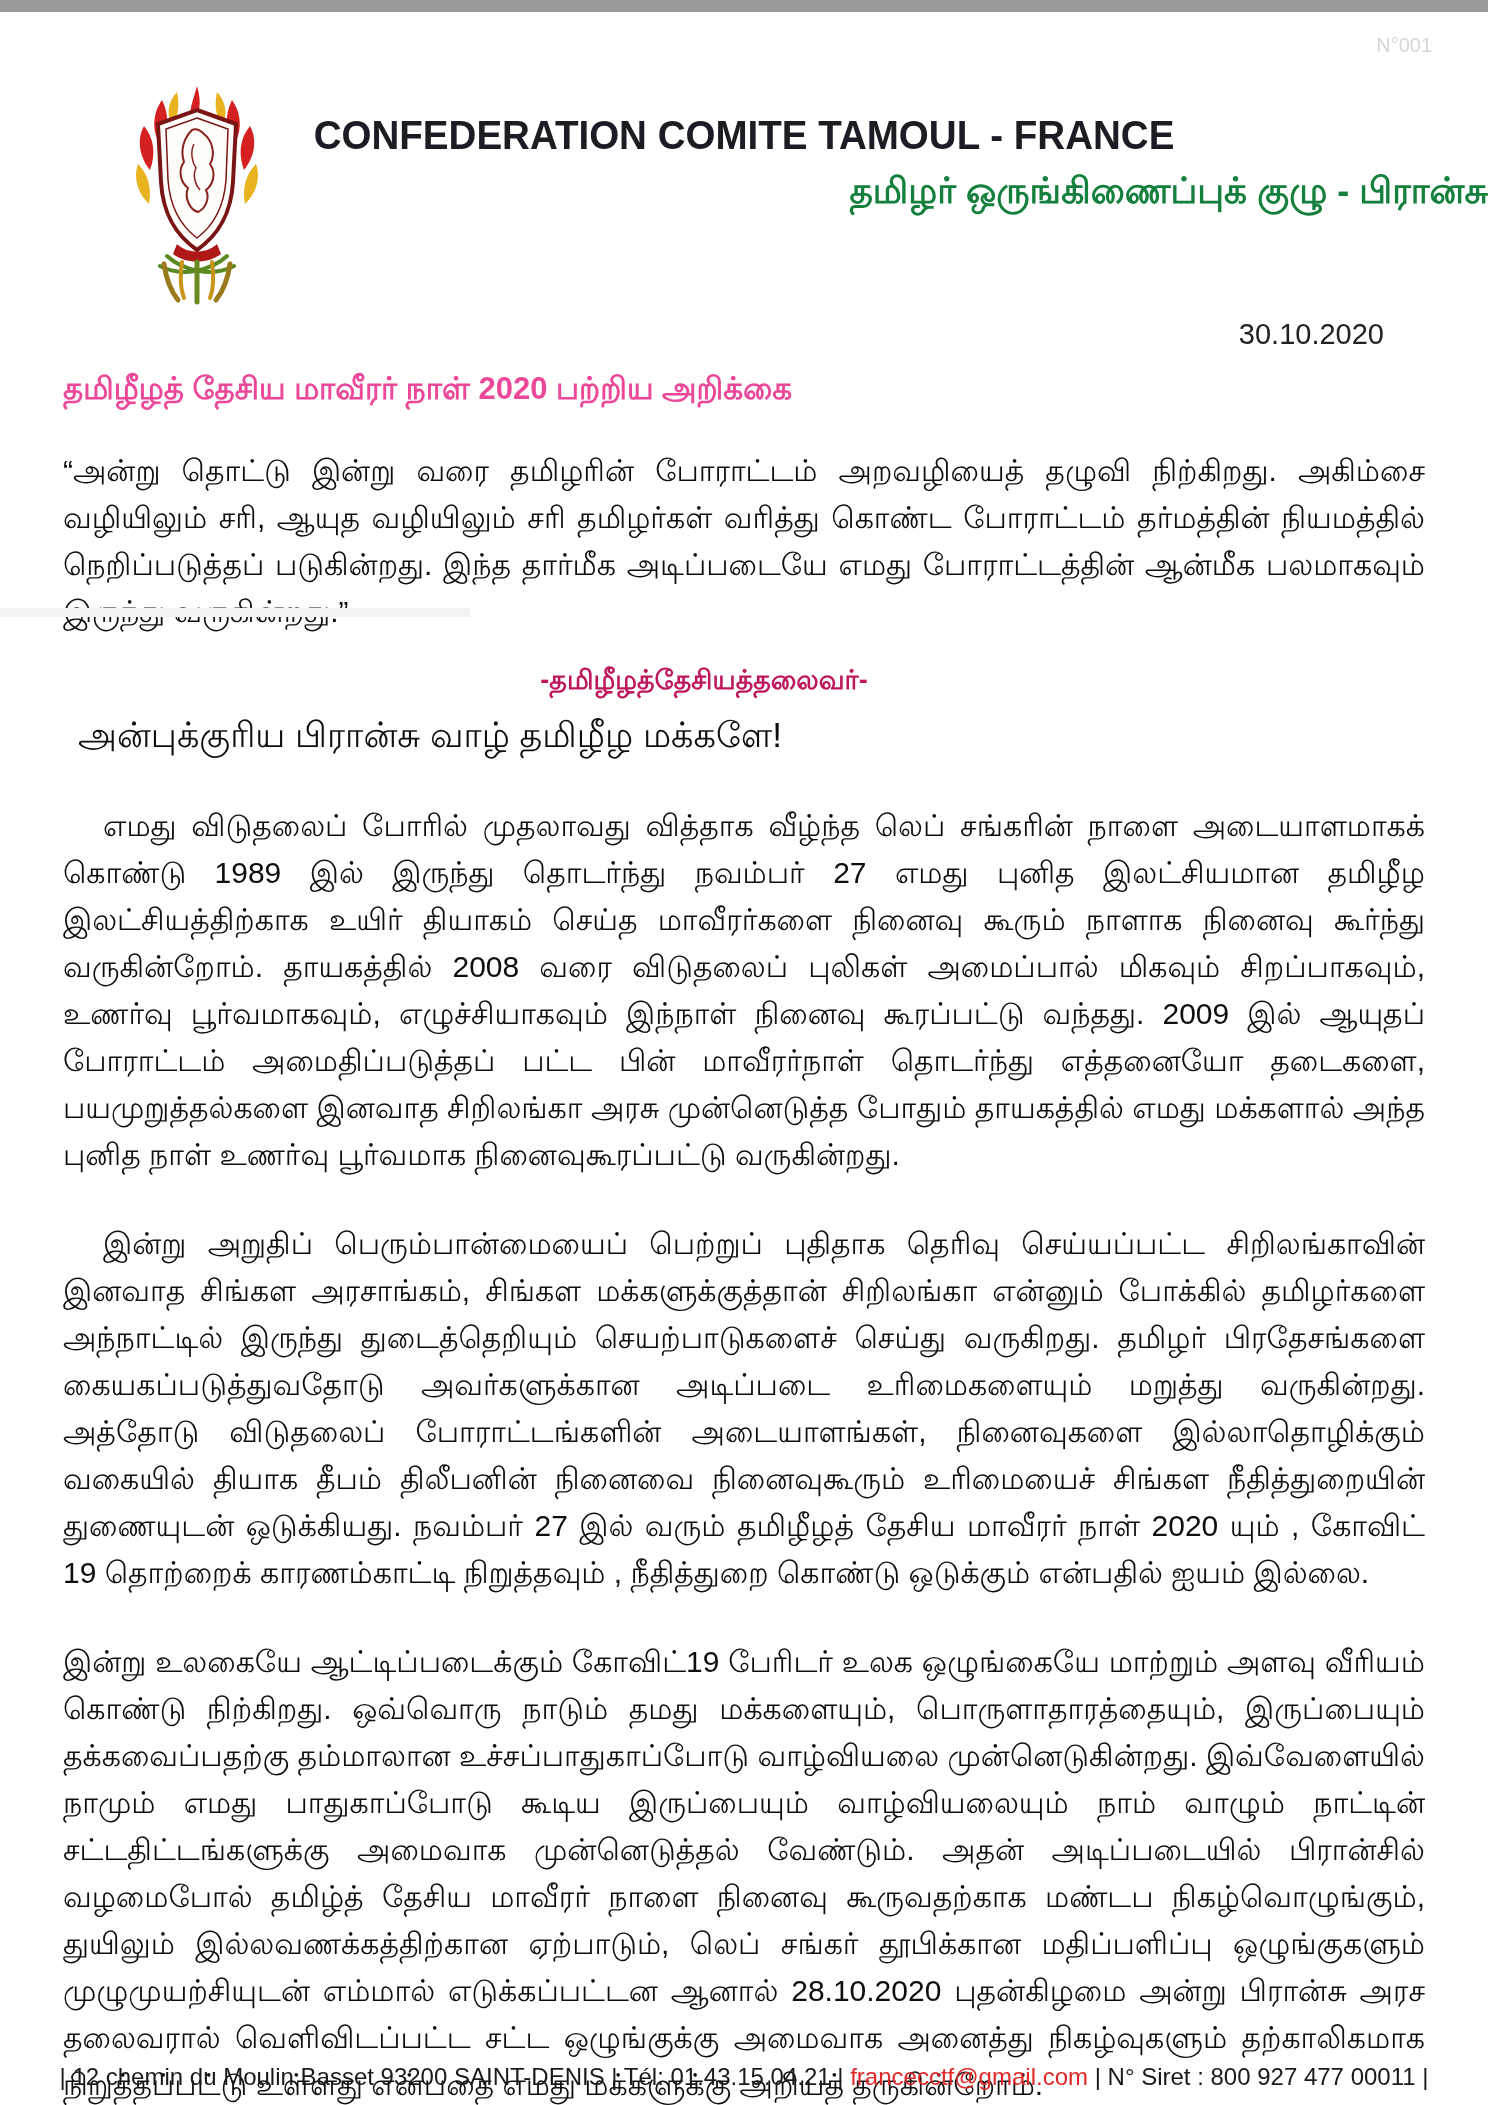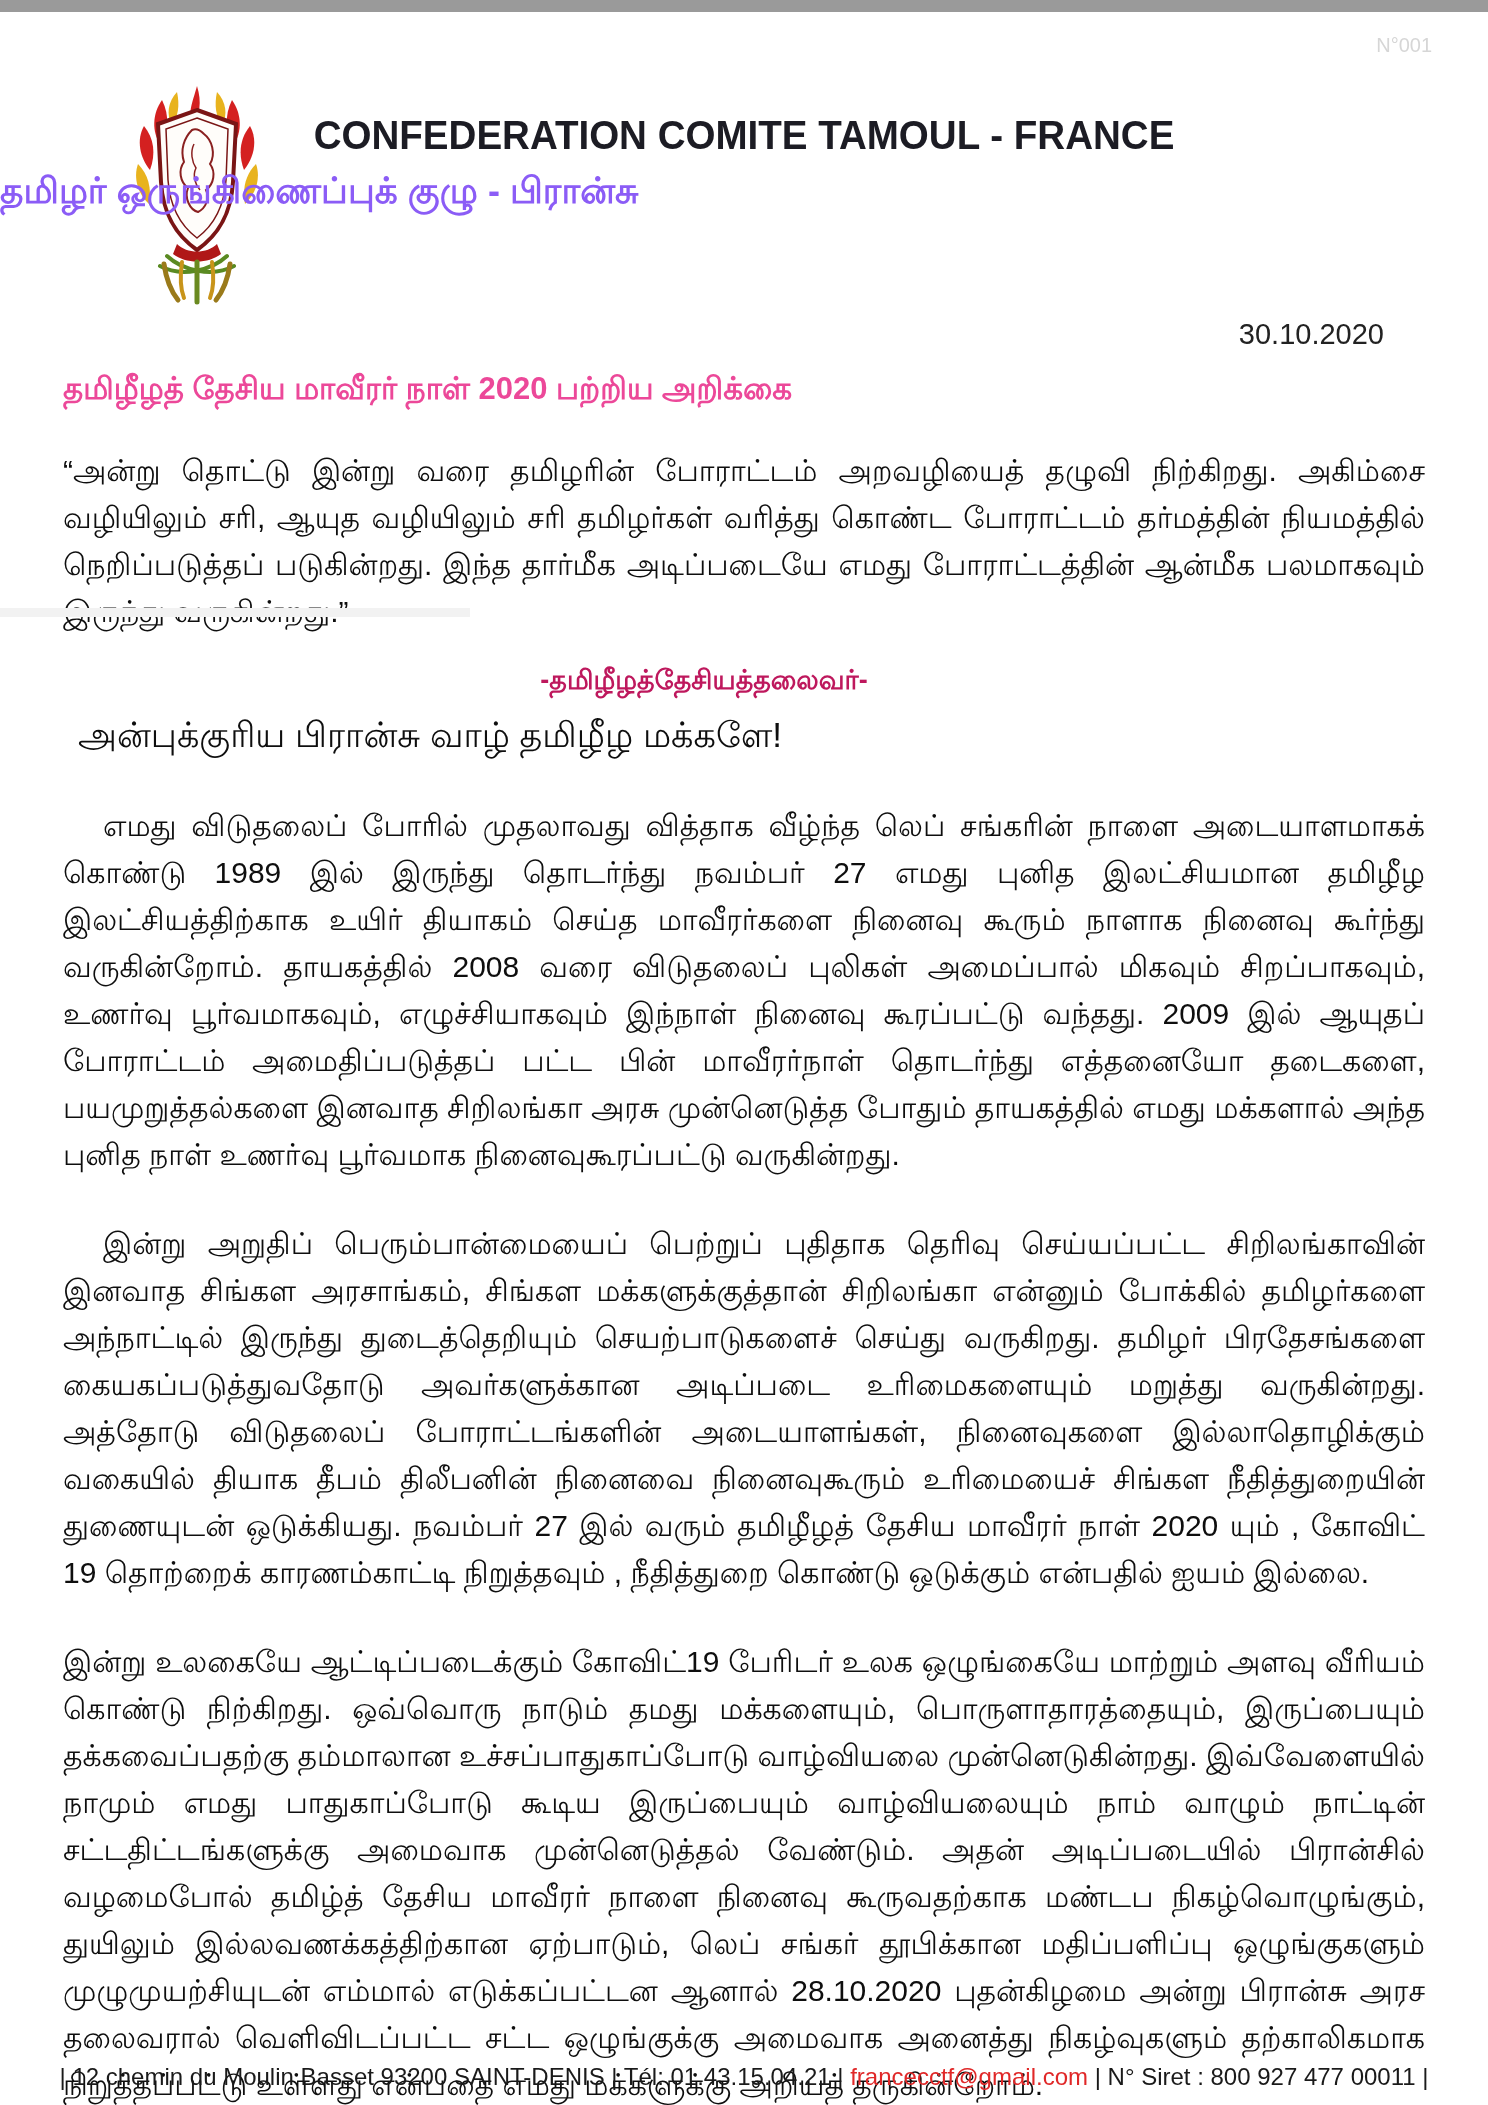--- a/index.html
+++ b/index.html
@@ -36,24 +36,24 @@
     text-align:center;
     font-size:41px;
     font-weight:700;
     letter-spacing:0px;
     color:#1c1c24;
     transform:scaleX(.94);
   }
   .org-name-tamil{
     position:absolute;
     left:0; right:0; top:158px;
-    text-align:left;
+    text-align:right;
     font-size:36px;
     font-weight:700;
-    color:#8b5cf6;
+    color:#15803d;
   }
   .scan-artifact{
     position:absolute;
     top:596px; left:0;
     width:470px; height:9px;
     background:#f2f2f2;
   }
   
   .date-line{
     text-align:right;

